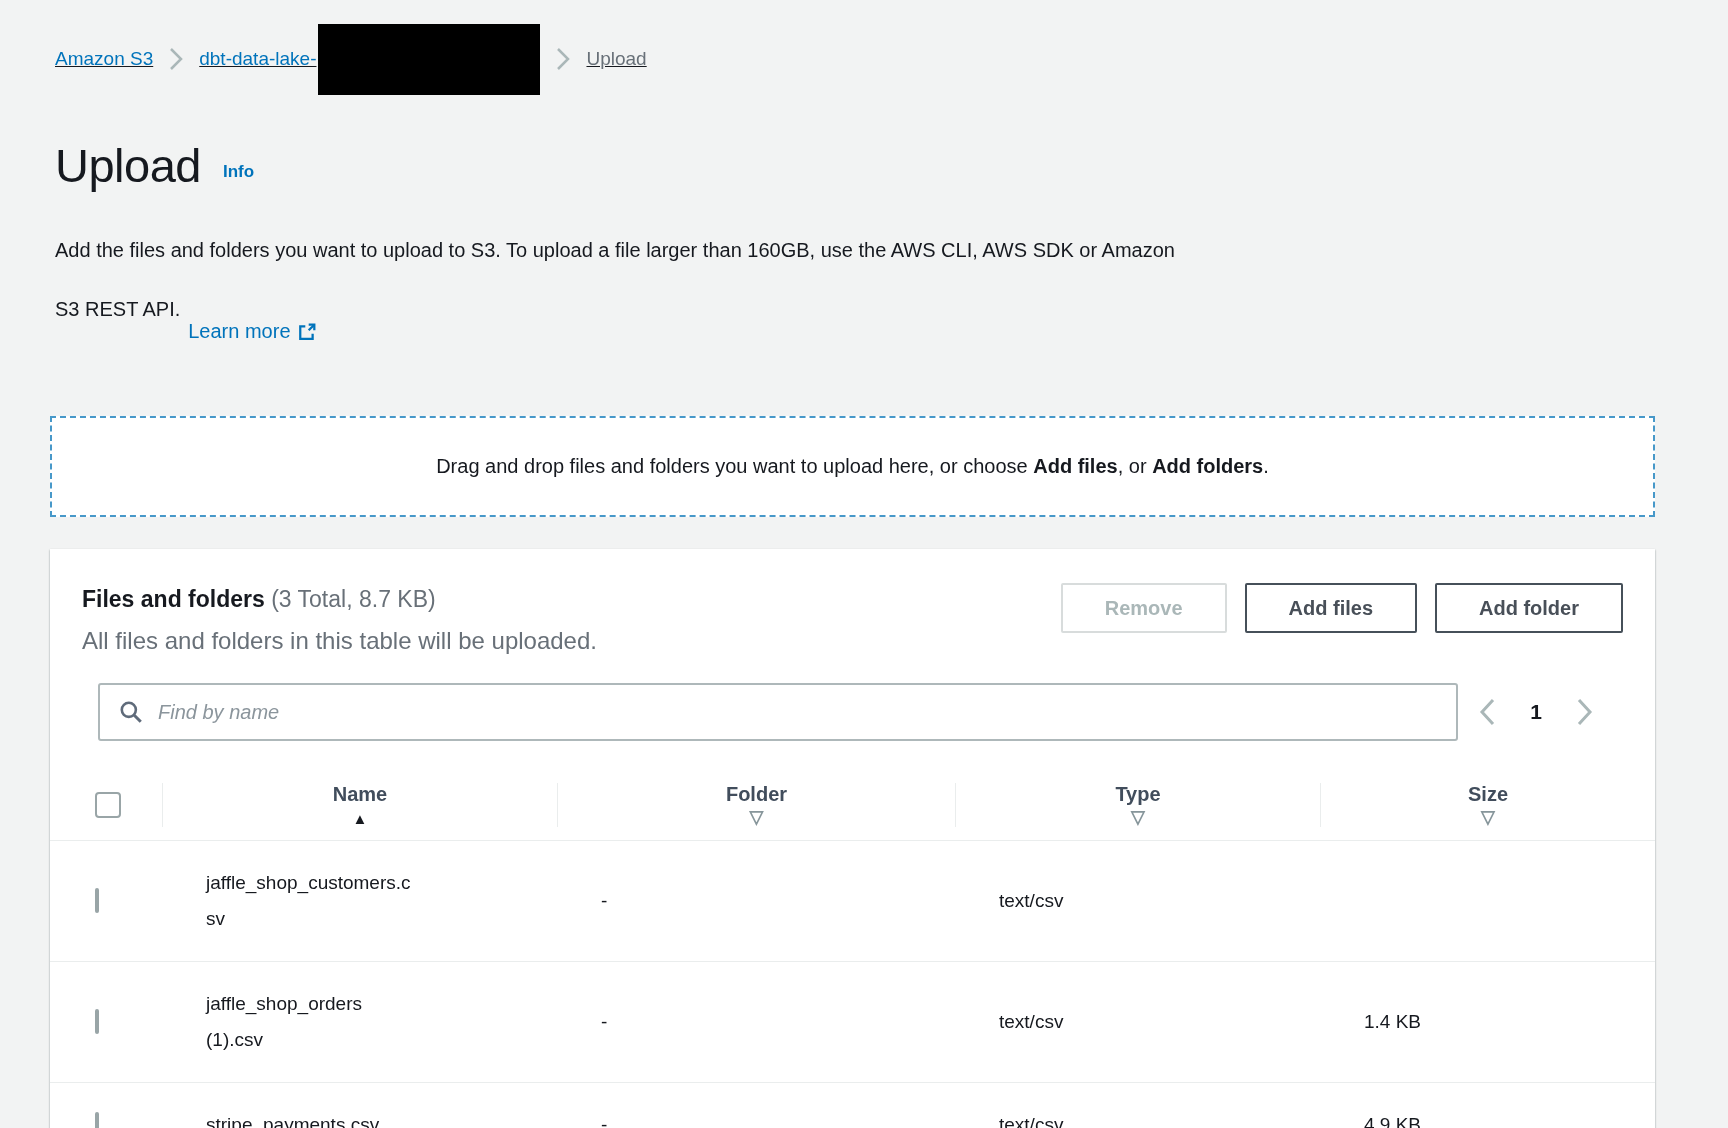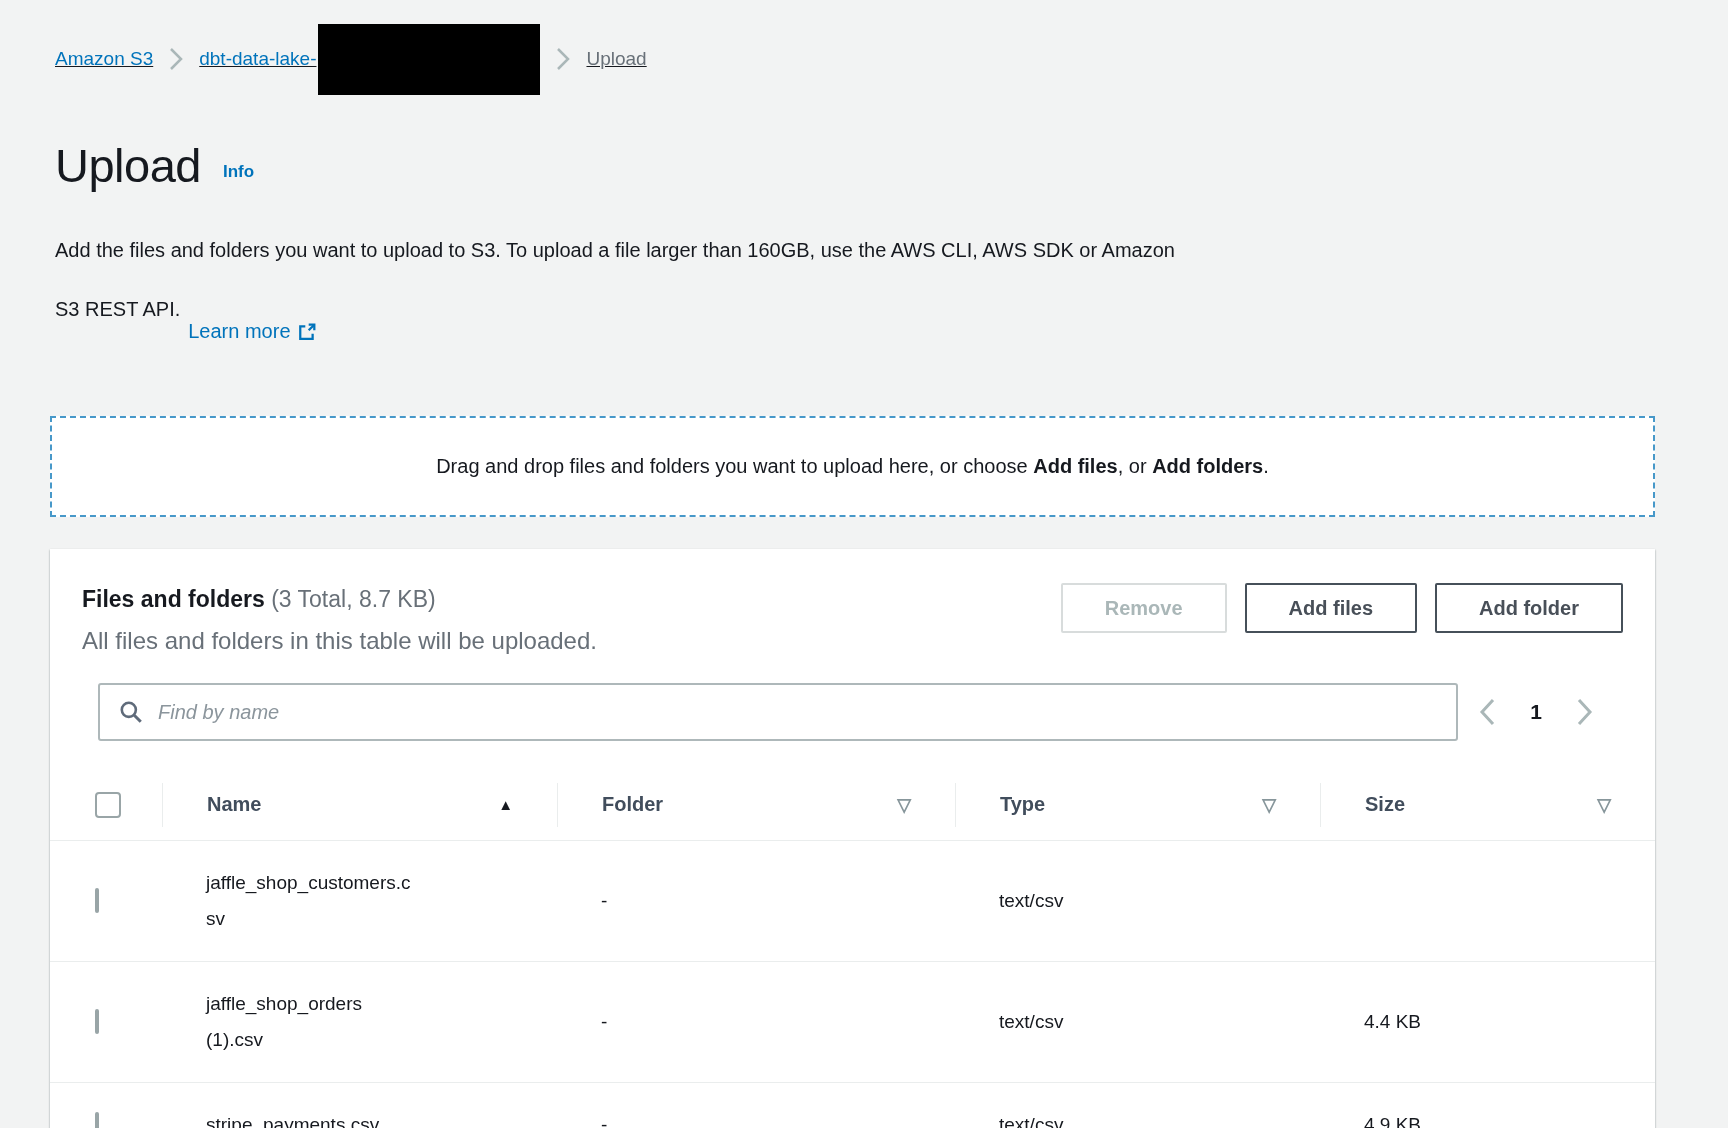--- a/index.html
+++ b/index.html
@@ -96,21 +96,21 @@
     display:grid;
     grid-template-columns:112px 395px 398px 365px 1fr;
     align-items:center;
   }
   .thead { height:72px; border-bottom:1px solid #eaeded; font-weight:700; font-size:20px; color:#414d5c; }
   .th {
     height:44px;
     display:flex; align-items:center; justify-content:space-between;
     padding:0 44px;
   }
-  .th + .th { border-left:1px solid #eaeded; }
+  .th + .th { border-left:1px solid #eaeded;flex-direction:column; }
   .th-check { border-left:none !important; padding:0; }
   .sort-asc { font-size:15px; color:#16191f; }
   .sort-idle { font-size:18px; color:#87969b; }
 
   .row { border-bottom:1px solid #eaeded; font-size:19px; }
   .row:last-child { border-bottom:2px solid #87969b; }
   .cell { padding:24px 44px; }
   .cell-check { padding:0; }
   .name-cell span { display:block; line-height:36px; }
 
@@ -240,21 +240,21 @@
     </div>
 
     <div class="tr row">
       <div class="cell cell-check"><span class="checkbox"></span></div>
       <div class="cell name-cell">
         <span>jaffle_shop_orders</span>
         <span>(1).csv</span>
       </div>
       <div class="cell">-</div>
       <div class="cell">text/csv</div>
-      <div class="cell">4.4 KB</div>
+      <div class="cell">1.4 KB</div>
     </div>
 
     <div class="tr row">
       <div class="cell cell-check"><span class="checkbox"></span></div>
       <div class="cell name-cell">
         <span>stripe_payments.csv</span>
         <span></span>
       </div>
       <div class="cell">-</div>
       <div class="cell">text/csv</div>

